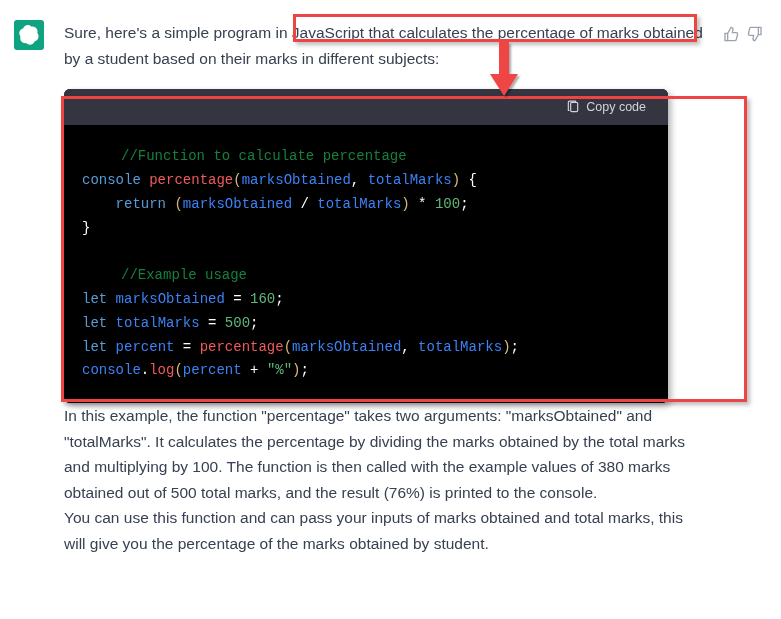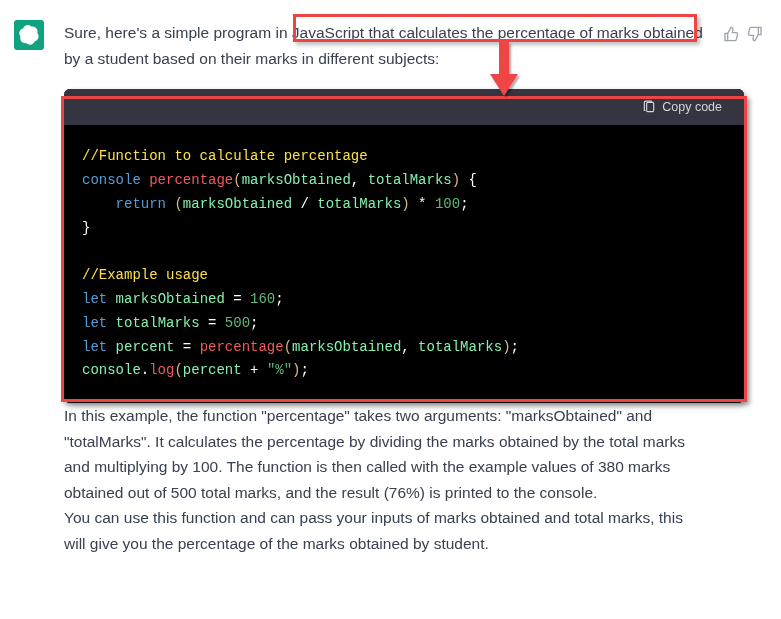--- a/index.html
+++ b/index.html
@@ -63,21 +63,21 @@
     top: 22px;
     left: 420px;
     pointer-events: none;
   }
   .code-block {
     margin-top: 18px;
     border-radius: 6px;
     overflow: hidden;
     background: #000000;
     box-shadow: 3px 3px 6px rgba(0,0,0,0.3);
-    width: 680px;
+    width: 604px;
   }
   .code-header {
     background: #343541;
     height: 36px;
     display: flex;
     align-items: center;
     justify-content: flex-end;
     padding: 0 16px;
     color: #d1d5db;
     font-size: 12.5px;
@@ -97,24 +97,24 @@
     margin: 0;
     padding: 20px 18px;
     font-family: Consolas, "Courier New", monospace;
     font-size: 14px;
     line-height: 1.7;
     color: #fff;
     background: #000;
     white-space: pre;
     overflow-x: auto;
   }
-  .c-comment { color: #fde047; }
+  .c-comment { color: #15803d; margin-left: 39px; }
   .c-key     { color: #569cd6; }
   .c-func    { color: #f05a5a; }
-  .c-ident   { color: #86efac; }
+  .c-ident   { color: #3b82f6; }
   .c-paren   { color: #d7ba7d; }
   .c-num     { color: #5fb87a; }
   .c-str     { color: #5fb87a; }
   .c-punct   { color: #ffffff; }
   .para2 { margin-top: 0; }
 </style>
 </head>
 <body>
 
 <div class="row">

